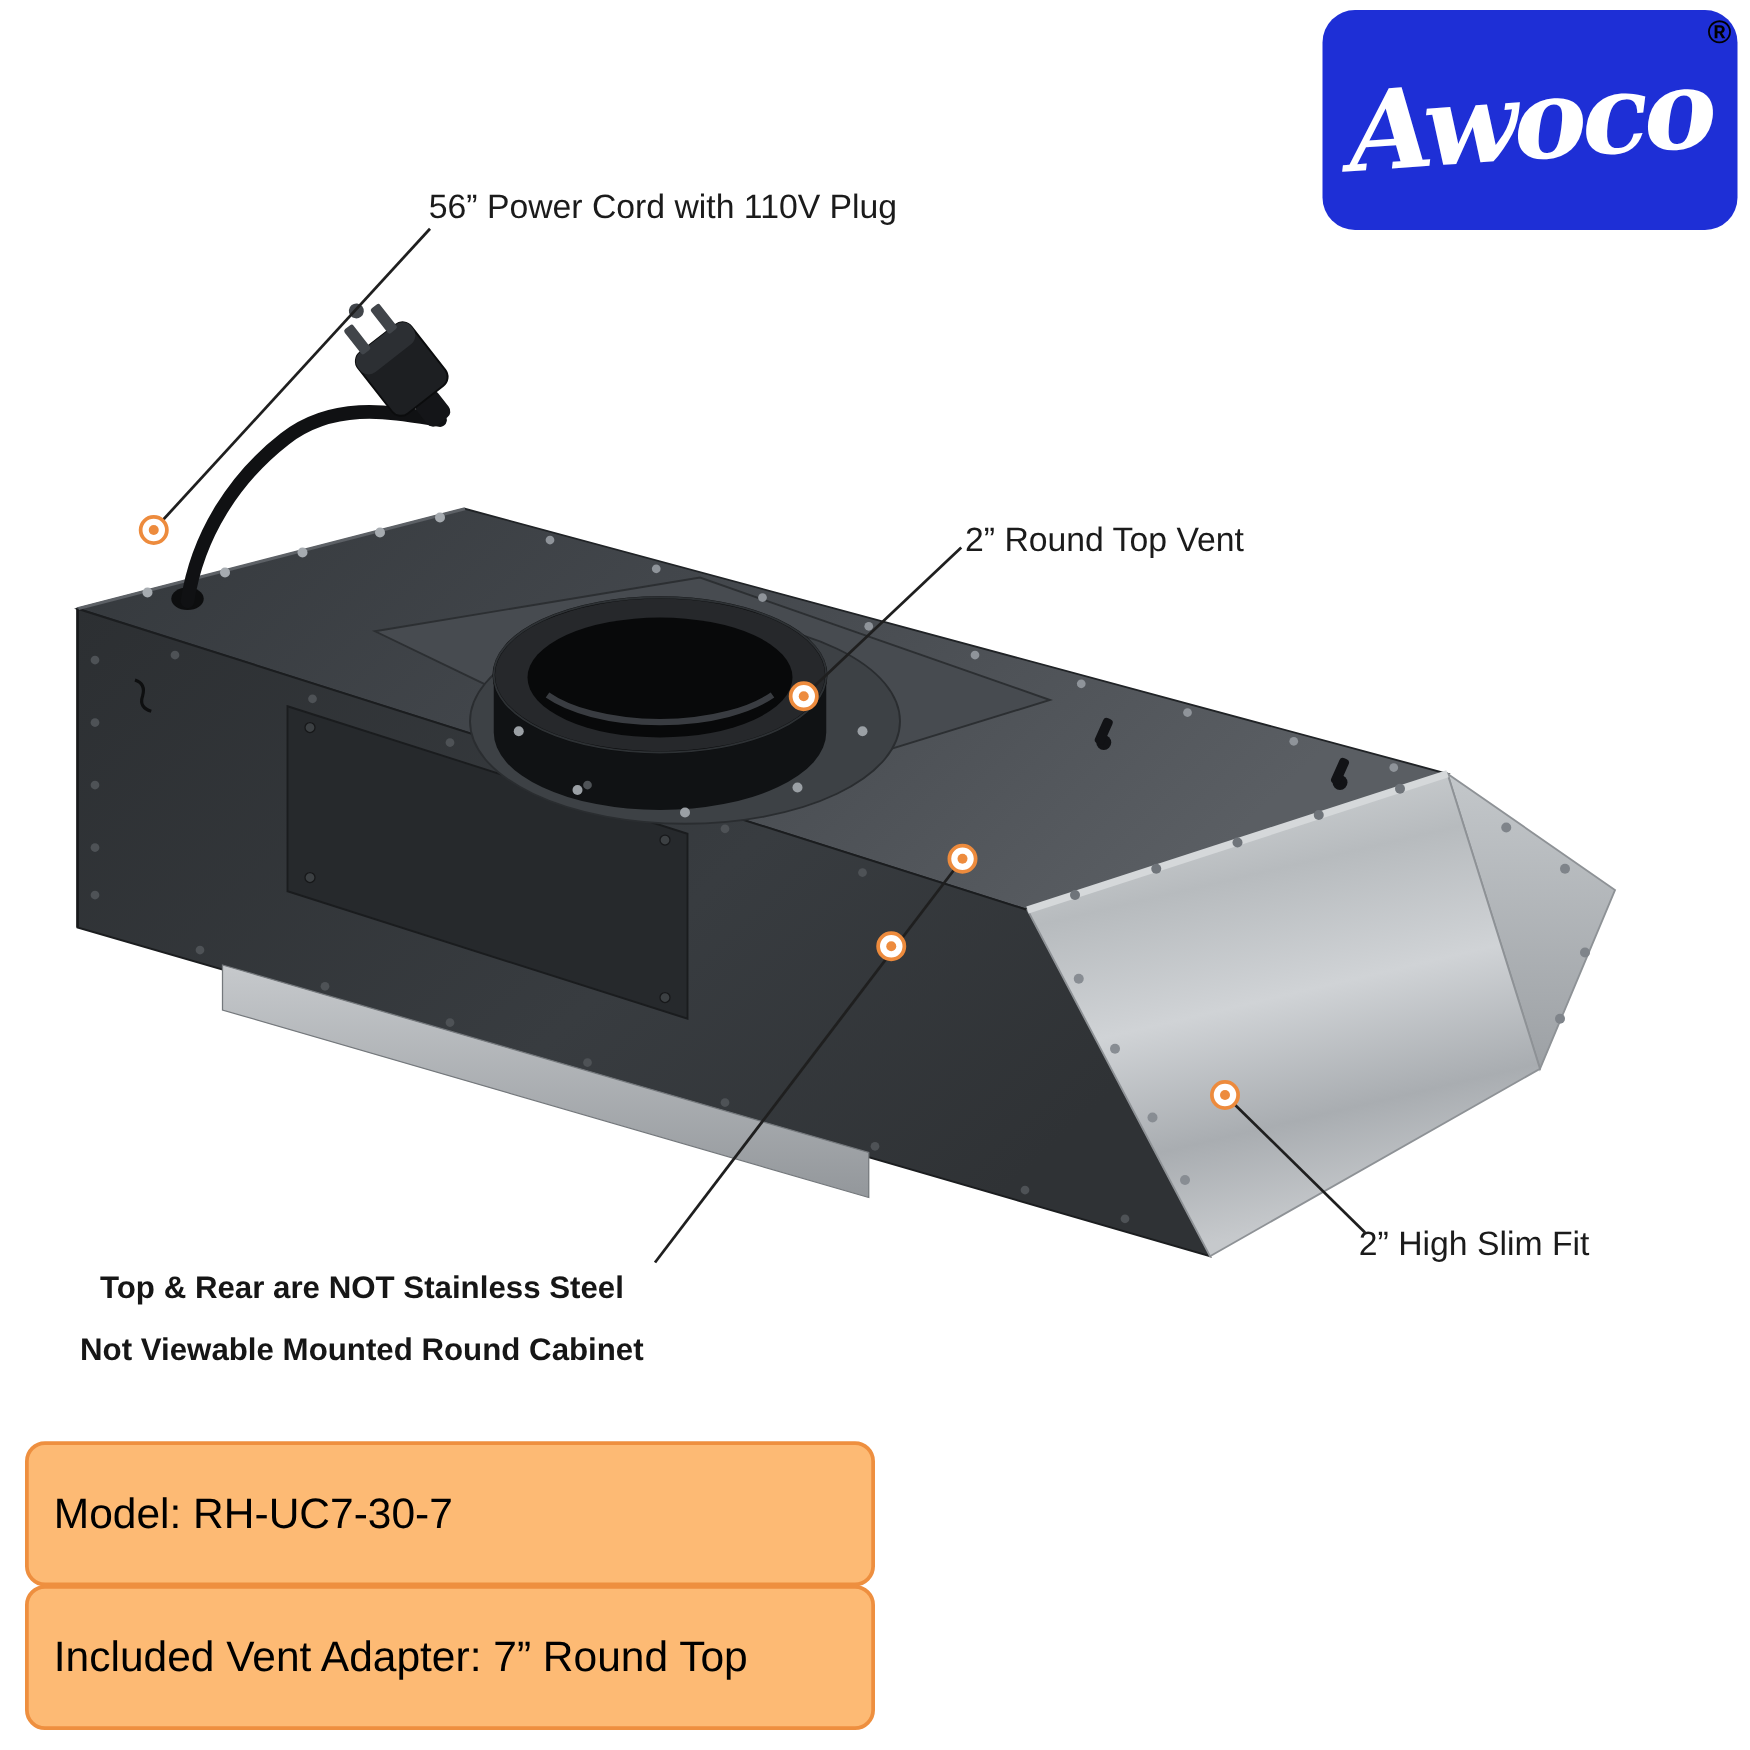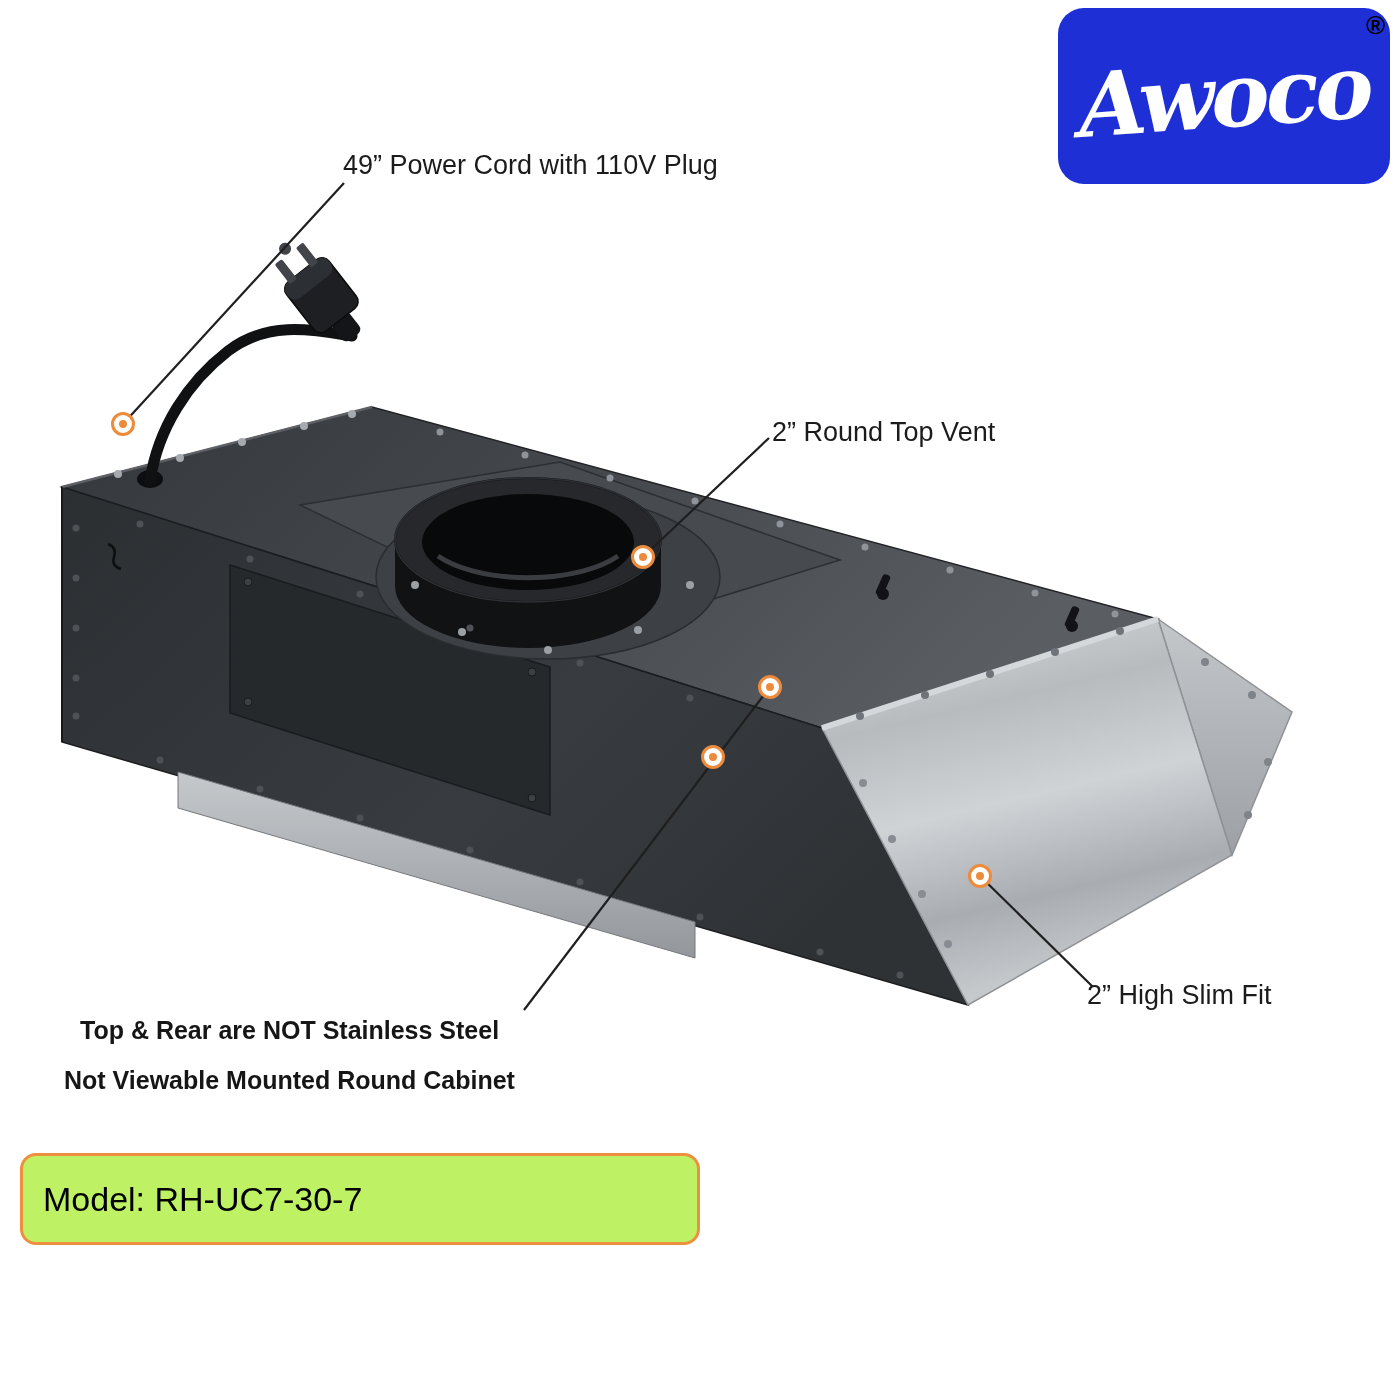--- a/index.html
+++ b/index.html
@@ -6,22 +6,22 @@
   .stage{position:relative;width:1400px;height:1400px;background:#ffffff;overflow:hidden;
          font-family:"Liberation Sans",sans-serif;}
   .scene{position:absolute;left:0;top:0;width:1400px;height:1400px;}
   .callout{position:absolute;font-size:27px;font-weight:400;color:#1b1b1b;white-space:nowrap;}
   .note{position:absolute;font-size:25px;font-weight:700;color:#161616;white-space:nowrap;text-align:center;}
   .logo-box{position:absolute;left:1058px;top:8px;width:332px;height:176px;background:#1E2FD6;
             border-radius:26px;display:flex;align-items:center;justify-content:center;}
   .logo-text{font-family:"DejaVu Serif",serif;font-style:italic;font-weight:700;font-size:88px;
              color:#ffffff;letter-spacing:-4px;transform:rotate(-4deg);line-height:1;}
   .reg-mark{position:absolute;left:1366px;top:10px;font-size:26px;font-weight:700;color:#000;}
-  .info-box{position:absolute;left:20px;width:680px;height:92px;border:3px solid #EE8F3F;
-            border-radius:16px;background:#bef264;display:flex;align-items:center;
+  .info-box{position:absolute;left:20px;width:680px;height:116px;border:3px solid #EE8F3F;
+            border-radius:16px;background:#fdba74;display:flex;align-items:center;
             padding-left:20px;box-sizing:border-box;font-size:34px;color:#000;white-space:nowrap;}
   .box-model{top:1153px;}
   .box-adapter{top:1268px;}
   .callout-power{left:343px;top:150px;}
   .callout-vent{left:772px;top:417px;}
   .callout-slim{left:1087px;top:980px;}
   .note1{left:80px;top:1016px;}
   .note2{left:64px;top:1066px;}
 </style>
 </head>
@@ -206,24 +206,27 @@
           <circle cx="980" cy="876" r="4" fill="#ED8B3D"></circle>
         </g>
     </g>
   </svg>
 
   <div class="logo-box">
     <span class="logo-text">Awoco</span>
   </div>
   <span class="reg-mark">®</span>
 
-  <div class="callout callout-power">49” Power Cord with 110V Plug</div>
+  <div class="callout callout-power">56” Power Cord with 110V Plug</div>
   <div class="callout callout-vent">2” Round Top Vent</div>
   <div class="callout callout-slim">2” High Slim Fit</div>
 
   <div class="note note1">Top &amp; Rear are NOT Stainless Steel</div>
   <div class="note note2">Not Viewable Mounted Round Cabinet</div>
 
   <div class="info-box box-model">
     <span>Model: RH-UC7-30-7</span>
   </div>
+  <div class="info-box box-adapter">
+    <span>Included Vent Adapter: 7” Round Top</span>
+  </div>
 
 </div>
 
 </body></html>

